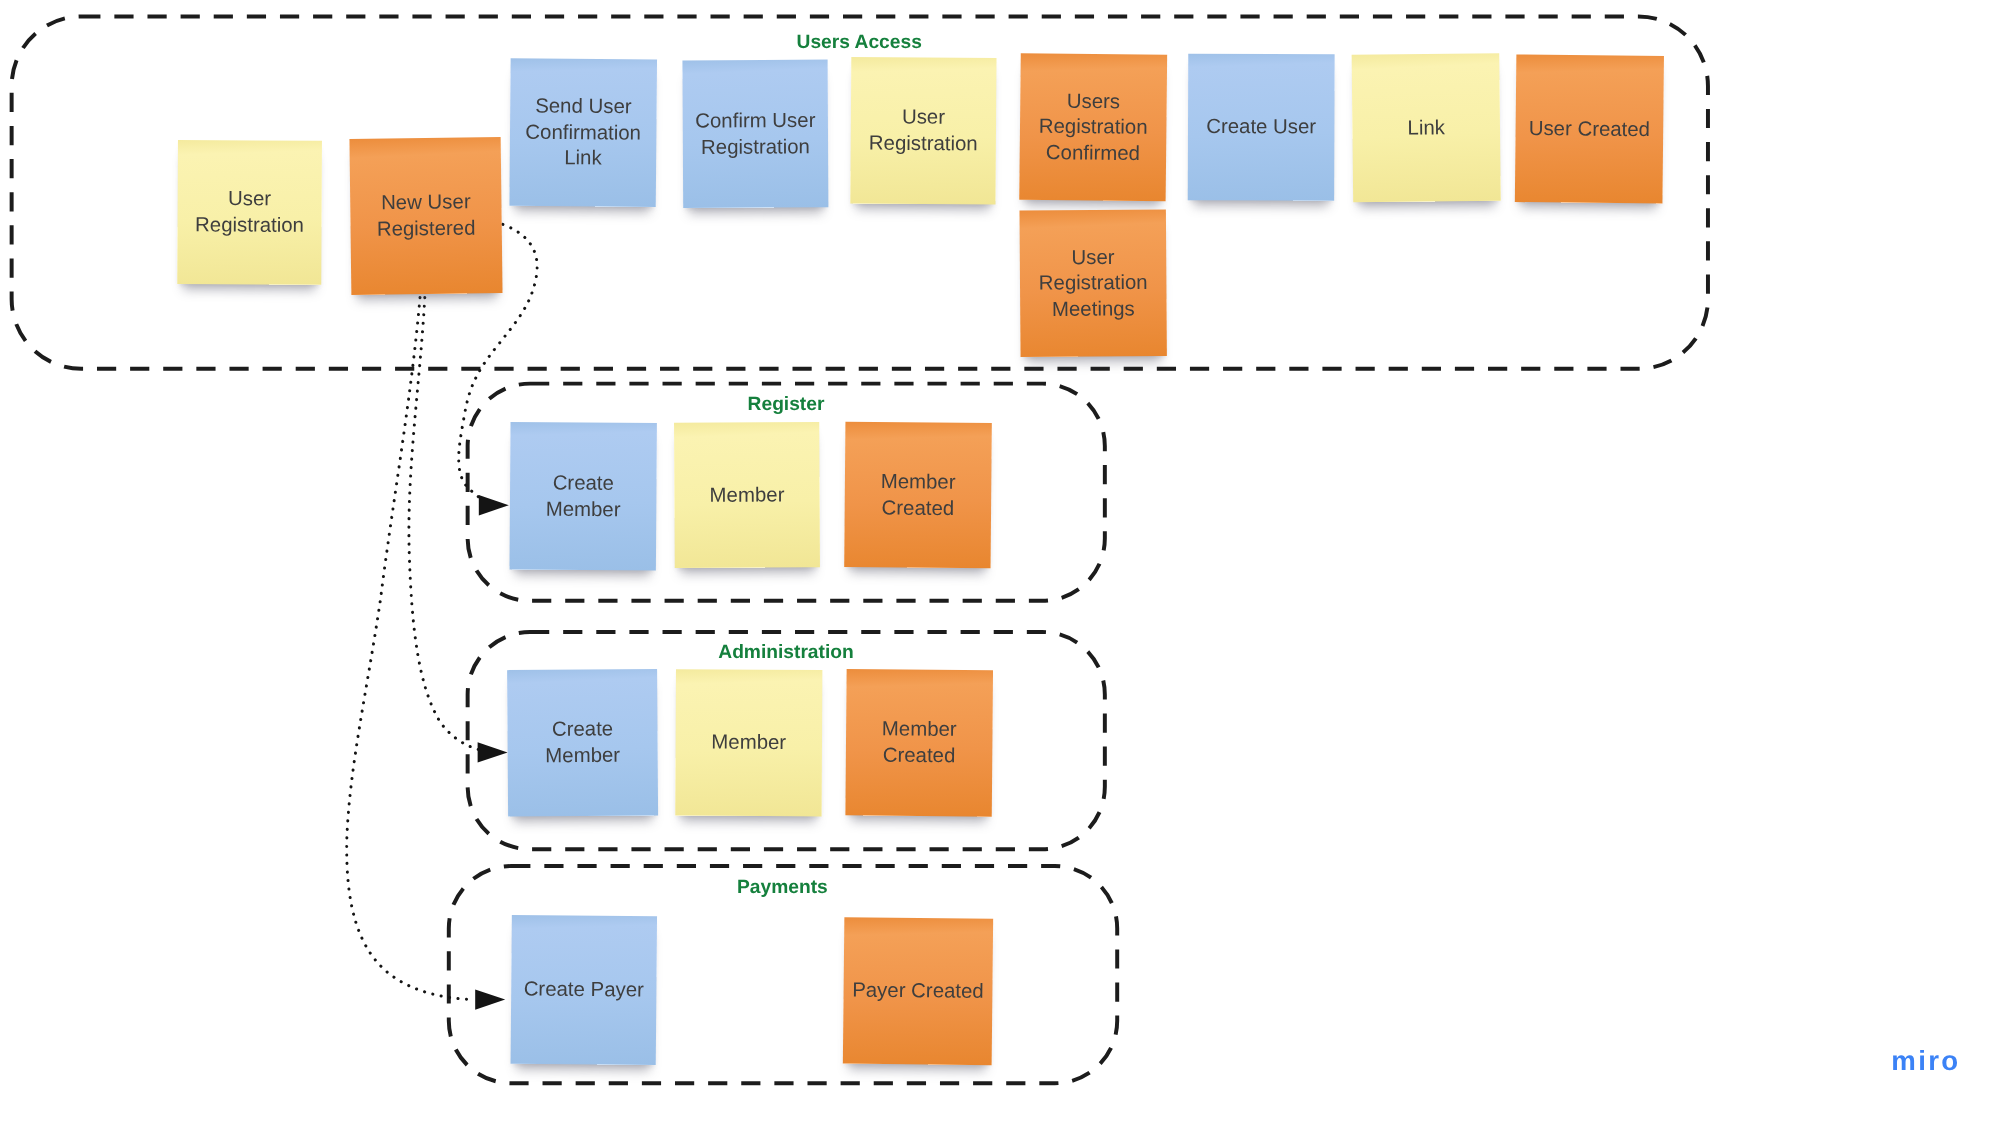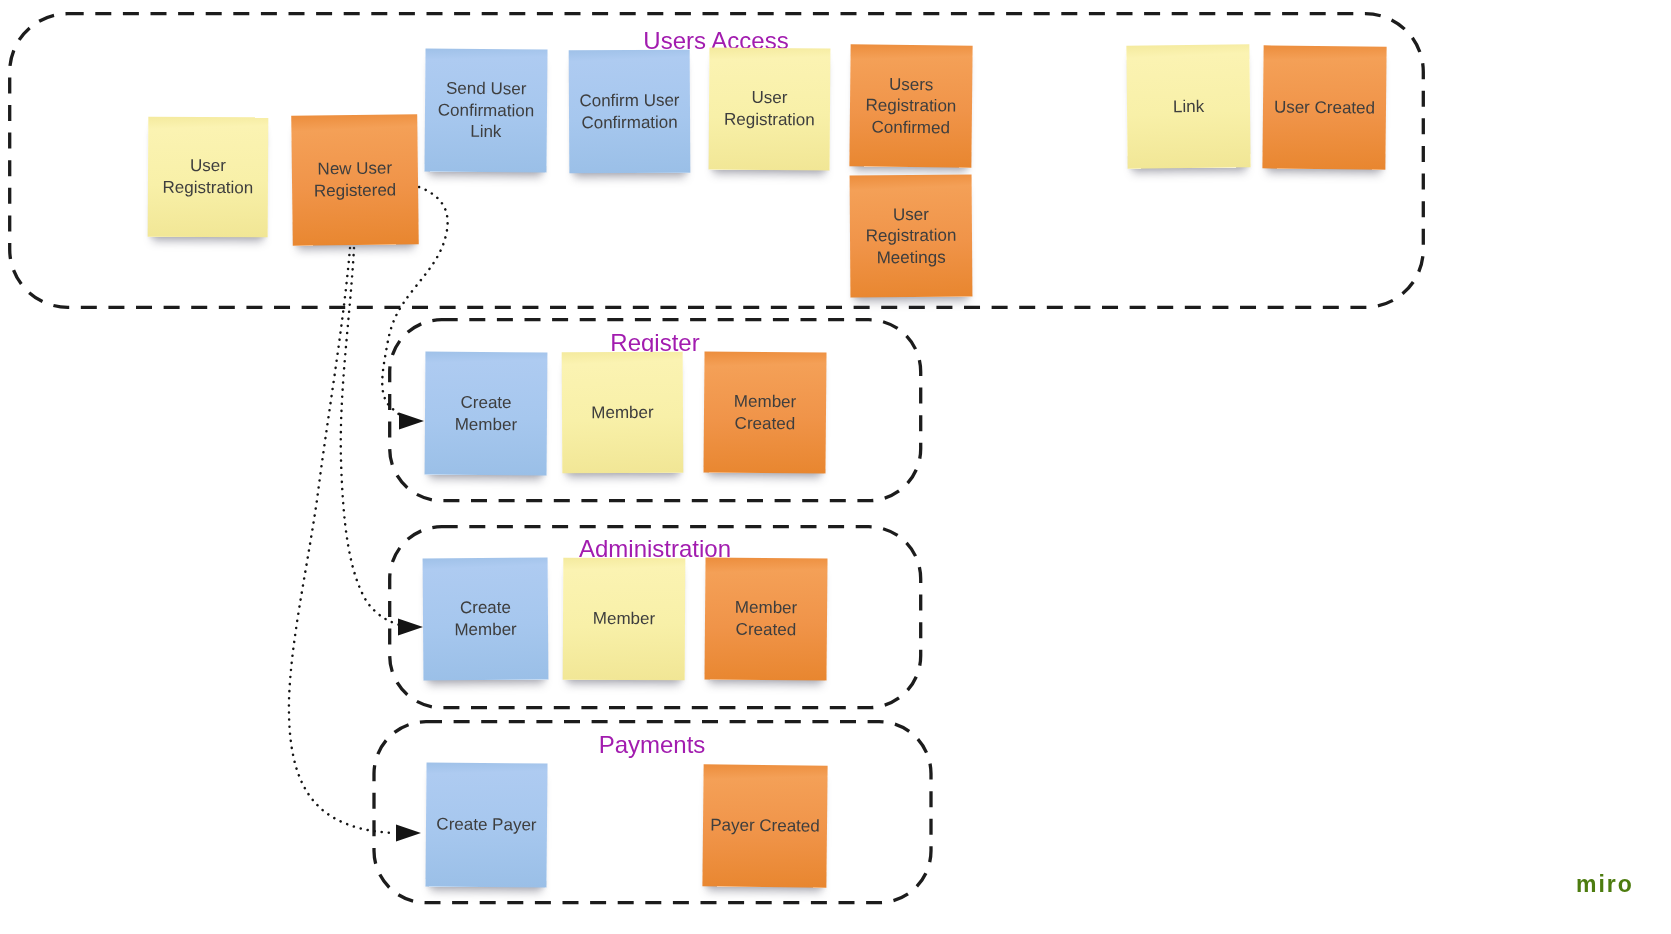--- a/index.html
+++ b/index.html
@@ -11,42 +11,43 @@
     font-family:"Liberation Sans", sans-serif;
   }
   .layer{position:absolute;left:0;top:0;width:1671px;height:934px;}
   svg.layer{pointer-events:none;}
   .frame{fill:none;stroke:#1c1c1c;stroke-width:3.3;stroke-dasharray:16 11.6;stroke-linecap:butt;}
   .connector{fill:none;stroke:#141414;stroke-width:2.5;stroke-dasharray:0.1 7;stroke-linecap:round;}
   .arrowhead{fill:#141414;stroke:none;}
   .group-label{
     position:absolute;
     transform:translateX(-50%);
-    font-size:24px;
-    color:#a21caf;
+    font-size:16px;
+    color:#15803d;
     white-space:nowrap;
+    font-weight:bold;
   }
   .note{
     position:absolute;
     box-sizing:border-box;
     display:flex;align-items:center;justify-content:center;
     text-align:center;
     font-size:17px;line-height:1.27;color:#3e3e3e;
     padding:4px 7px;
     box-shadow:0 10px 9px -5px rgba(88,88,104,.40), 0 3px 4px -2px rgba(88,88,104,.18);
     transform:rotate(var(--r,0deg));
   }
   .note.blue{background:linear-gradient(178deg,#9fc1e8 0%,#aecbf1 9%,#a6c7ee 55%,#9abfe7 100%);}
   .note.yellow{background:linear-gradient(178deg,#f4ea9e 0%,#fbf3b2 10%,#f8f0a8 55%,#f1e695 100%);}
   .note.orange{background:linear-gradient(178deg,#ec8d3c 0%,#f4a057 12%,#f09449 55%,#e8862f 100%);}
   .watermark{
     position:absolute;
     left:1576px;top:871px;
     font-size:23px;font-weight:700;letter-spacing:2px;
-    color:#4d7c0f;
+    color:#3b82f6;
   }
 </style>
 </head>
 <body>
 
 <div class="board">
 
   <svg class="layer" viewBox="0 0 1671 934">
 
     <rect class="frame" x="9.7" y="13.7" width="1413.6" height="293.6" rx="58"></rect>
@@ -90,30 +91,33 @@
   <div class="note yellow" style="left:148px;top:117px;width:120px;height:120px;--r:0.3deg">
     <span>User Registration</span>
     </div>
   <div class="note orange" style="left:292px;top:115px;width:126px;height:130px;--r:-0.7deg">
     <span>New User Registered</span>
     </div>
   <div class="note blue" style="left:425px;top:49px;width:122px;height:123px;--r:0.5deg">
     <span>Send User Confirmation Link</span>
     </div>
   <div class="note blue" style="left:569px;top:50px;width:121px;height:123px;--r:-0.3deg">
-    <span>Confirm User Confirmation</span>
+    <span>Confirm User Registration</span>
     </div>
   <div class="note yellow" style="left:709px;top:48px;width:121px;height:122px;--r:0.4deg">
     <span>User Registration</span>
     </div>
   <div class="note orange" style="left:850px;top:45px;width:122px;height:122px;--r:0.6deg">
     <span>Users Registration Confirmed</span>
     </div>
   <div class="note orange" style="left:850px;top:175px;width:122px;height:122px;--r:-0.4deg">
     <span>User Registration Meetings</span>
+    </div>
+  <div class="note blue" style="left:990px;top:45px;width:122px;height:122px;--r:0.2deg">
+    <span>Create User</span>
     </div>
   <div class="note yellow" style="left:1127px;top:45px;width:123px;height:123px;--r:-0.6deg">
     <span>Link</span>
     </div>
   <div class="note orange" style="left:1263px;top:46px;width:123px;height:123px;--r:0.6deg">
     <span>User Created</span>
     </div>
 
   <div class="note blue" style="left:425px;top:352px;width:122px;height:123px;--r:0.4deg">
     <span>Create Member</span>

